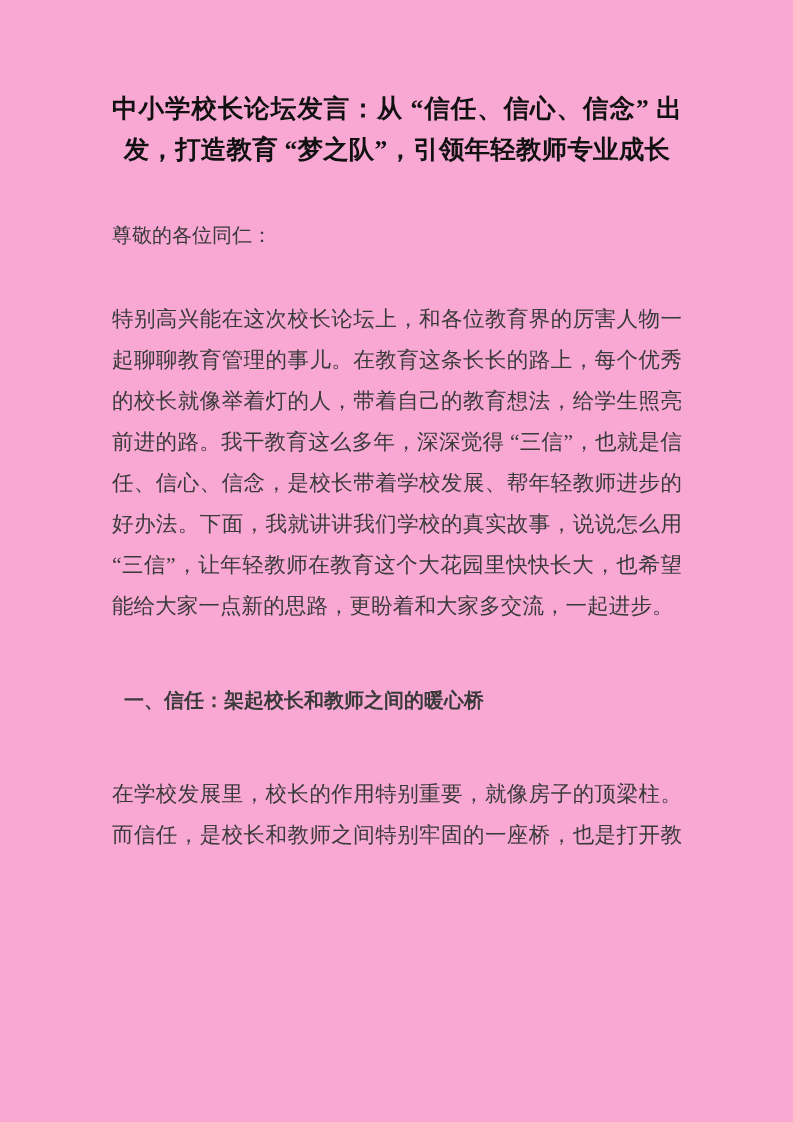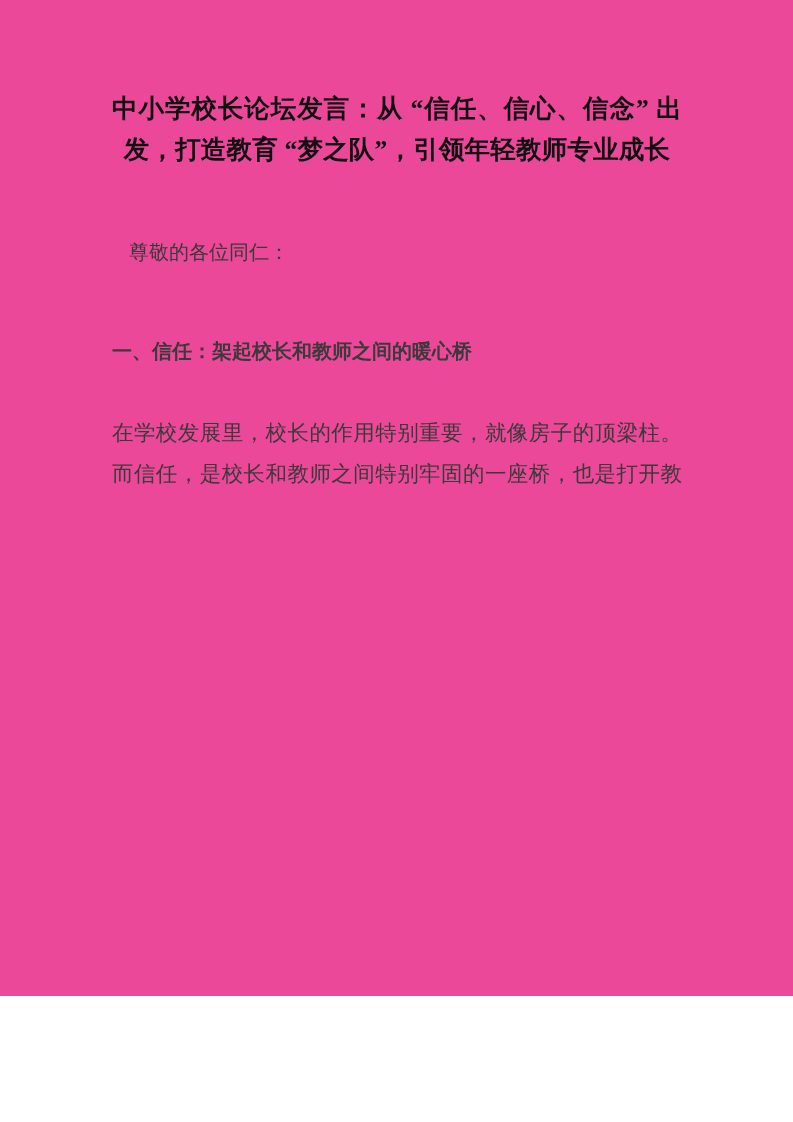--- a/index.html
+++ b/index.html
@@ -12,22 +12,22 @@
     width: 793px;
     height: 1122px;
     font-family: "Liberation Serif", "DejaVu Serif", serif;
     color: #3a3a3a;
     overflow: hidden;
   }
 
   .page {
     position: relative;
     width: 793px;
-    height: 996px;
-    background: #ec4899;
+    height: 1122px;
+    background: #f9a8d4;
     box-sizing: border-box;
     padding: 14px;
   }
 
   .doc-body {
     position: absolute;
     left: 112px;
     top: 0;
     width: 570px;
   }
@@ -39,21 +39,21 @@
     line-height: 41px;
     font-weight: 700;
     color: #111111;
     text-align: justify;
     text-align-last: center;
     letter-spacing: 0.2px;
     word-break: break-all;
   }
 
   .salutation {
-    margin: 17px;
+    margin: 0;
     padding-top: 45px;
     font-size: 20px;
     line-height: 41px;
     color: #3a3a3a;
     text-align: left;
   }
 
   .para {
     margin: 0;
     padding-top: 41px;
@@ -64,21 +64,21 @@
     text-align-last: left;
     word-break: break-all;
     letter-spacing: 0.1px;
   }
 
   .para-lead {
     padding-top: 43px;
   }
 
   .section-heading {
-    margin: 0;
+    margin: 12px;
     padding-top: 41px;
     font-size: 20px;
     line-height: 41px;
     color: #3a3a3a;
     text-align: left;
     word-break: break-all;
   }
 
   .para-clip {
     max-height: 123px;
@@ -89,20 +89,21 @@
 <body>
 
 <div class="page">
   <div class="doc-body">
 
     <h1 class="doc-title">中小学校长论坛发言：从 “信任、信心、信念” 出发，打造教育 “梦之队”，引领年轻教师专业成长</h1>
 
     <p class="salutation">尊敬的各位同仁：</p>
 
 
+    <p class="para para-lead">特别高兴能在这次校长论坛上，和各位教育界的厉害人物一起聊聊教育管理的事儿。在教育这条长长的路上，每个优秀的校长就像举着灯的人，带着自己的教育想法，给学生照亮前进的路。我干教育这么多年，深深觉得 “三信”，也就是信任、信心、信念，是校长带着学校发展、帮年轻教师进步的好办法。下面，我就讲讲我们学校的真实故事，说说怎么用 “三信”，让年轻教师在教育这个大花园里快快长大，也希望能给大家一点新的思路，更盼着和大家多交流，一起进步。</p>
 
     <h2 class="section-heading">一、信任：架起校长和教师之间的暖心桥</h2>
 
     <div class="para-clip">
       <p class="para">在学校发展里，校长的作用特别重要，就像房子的顶梁柱。而信任，是校长和教师之间特别牢固的一座桥，也是打开教师潜力的第一把钥匙。我们要是相信教师，就是尊重他们的</p>
     </div>
 
   </div>
 </div>
 

